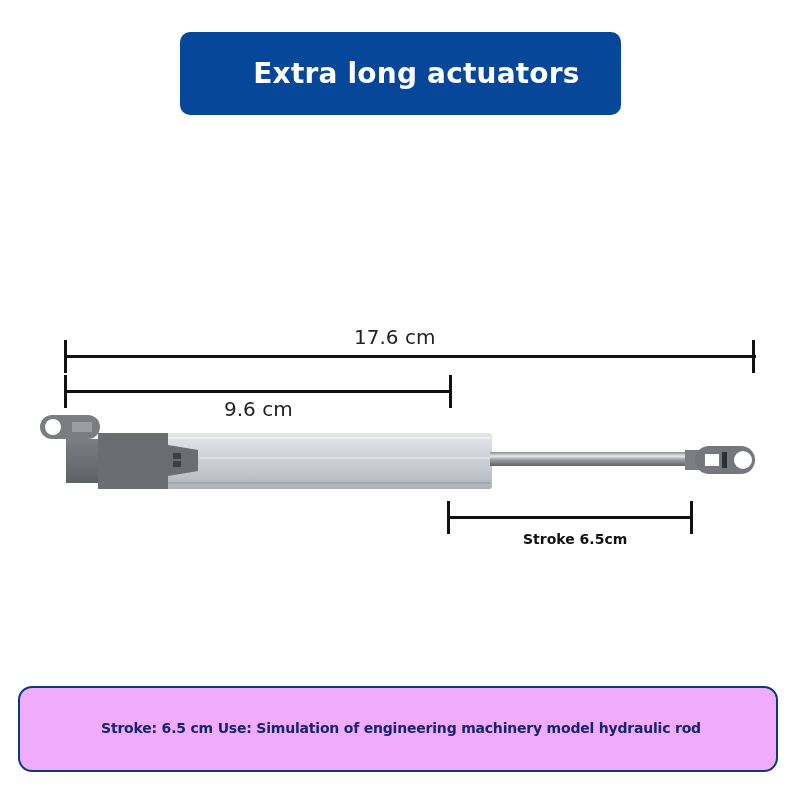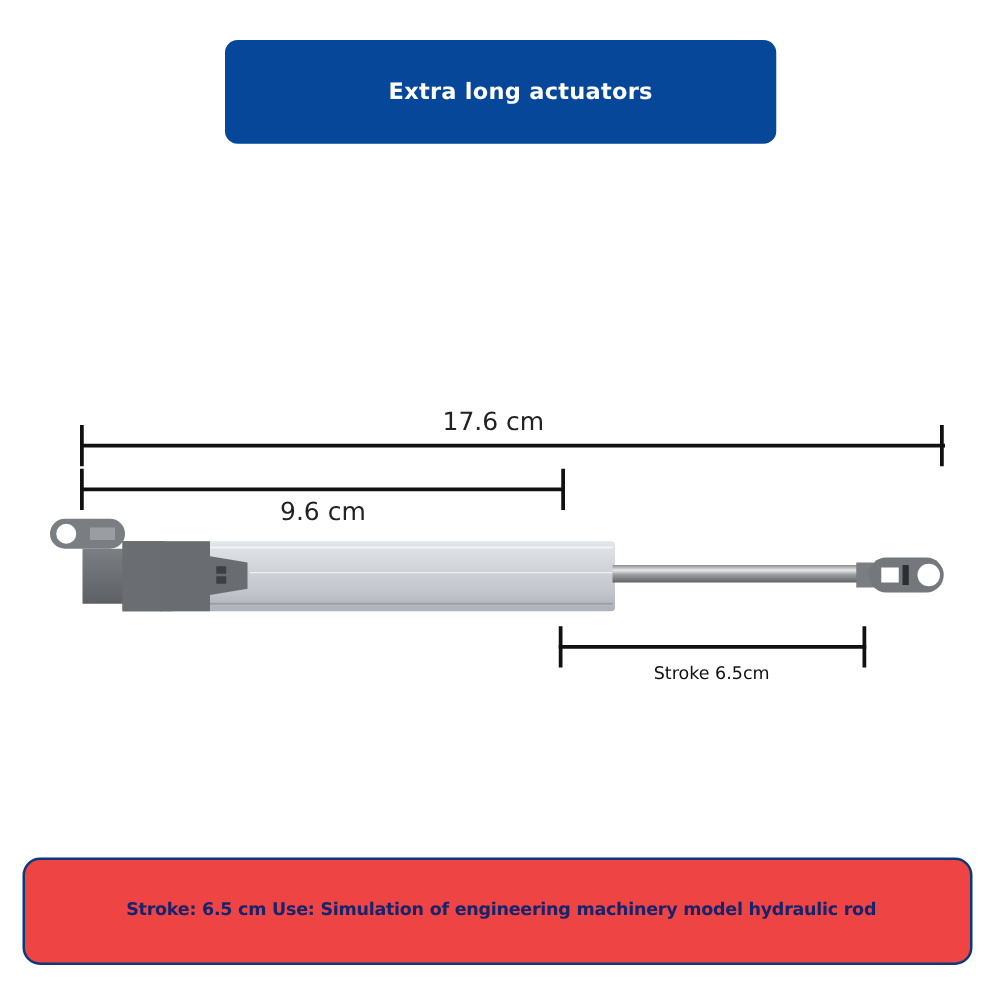--- a/index.html
+++ b/index.html
@@ -7,38 +7,38 @@
     width: 800px; height: 800px; position: relative; overflow: hidden;
     background: #ffffff;
     font-family: "Liberation Sans", "DejaVu Sans", sans-serif;
   }
   .banner {
     position: absolute; left: 180px; top: 32px; width: 441px; height: 83px;
     background: #06479a; border-radius: 10px;
     display: flex; align-items: center; justify-content: center;
   }
   .banner-title {
-    color: #ffffff; font-weight: bold; font-size: 18px; letter-spacing: 0.2px;
+    color: #ffffff; font-weight: bold; font-size: 28px; letter-spacing: 0.2px;
     font-family: "DejaVu Sans", sans-serif;
     margin-left: 32px;
   }
   .hline { position: absolute; background: #111; height: 3px; }
   .vtick { position: absolute; background: #111; width: 3px; }
   .dim-label {
     position: absolute; color: #222; font-size: 20px;
     font-family: "DejaVu Sans", sans-serif; white-space: nowrap;
   }
   .stroke-label {
-    position: absolute; color: #111; font-size: 14px; font-weight: normal;
+    position: absolute; color: #111; font-size: 14px; font-weight: bold;
     font-family: "DejaVu Sans", sans-serif; white-space: nowrap;
   }
   .product { position: absolute; left: 40px; top: 400px; width: 730px; height: 100px; }
   .info-box {
     position: absolute; left: 18px; top: 686px; width: 760px; height: 86px;
-    border: 2px solid #0a3a7a; border-radius: 14px; background: #ef4444;
+    border: 2px solid #0a3a7a; border-radius: 14px; background: #f0abfc;
     box-sizing: border-box;
   }
   .info-text {
     position: absolute; left: 81px; top: 32px; color: #17236b;
     font-size: 14px; font-weight: bold; white-space: nowrap;
     font-family: "DejaVu Sans", sans-serif; letter-spacing: -0.2px;
   }
 </style>
 </head>
 <body>

